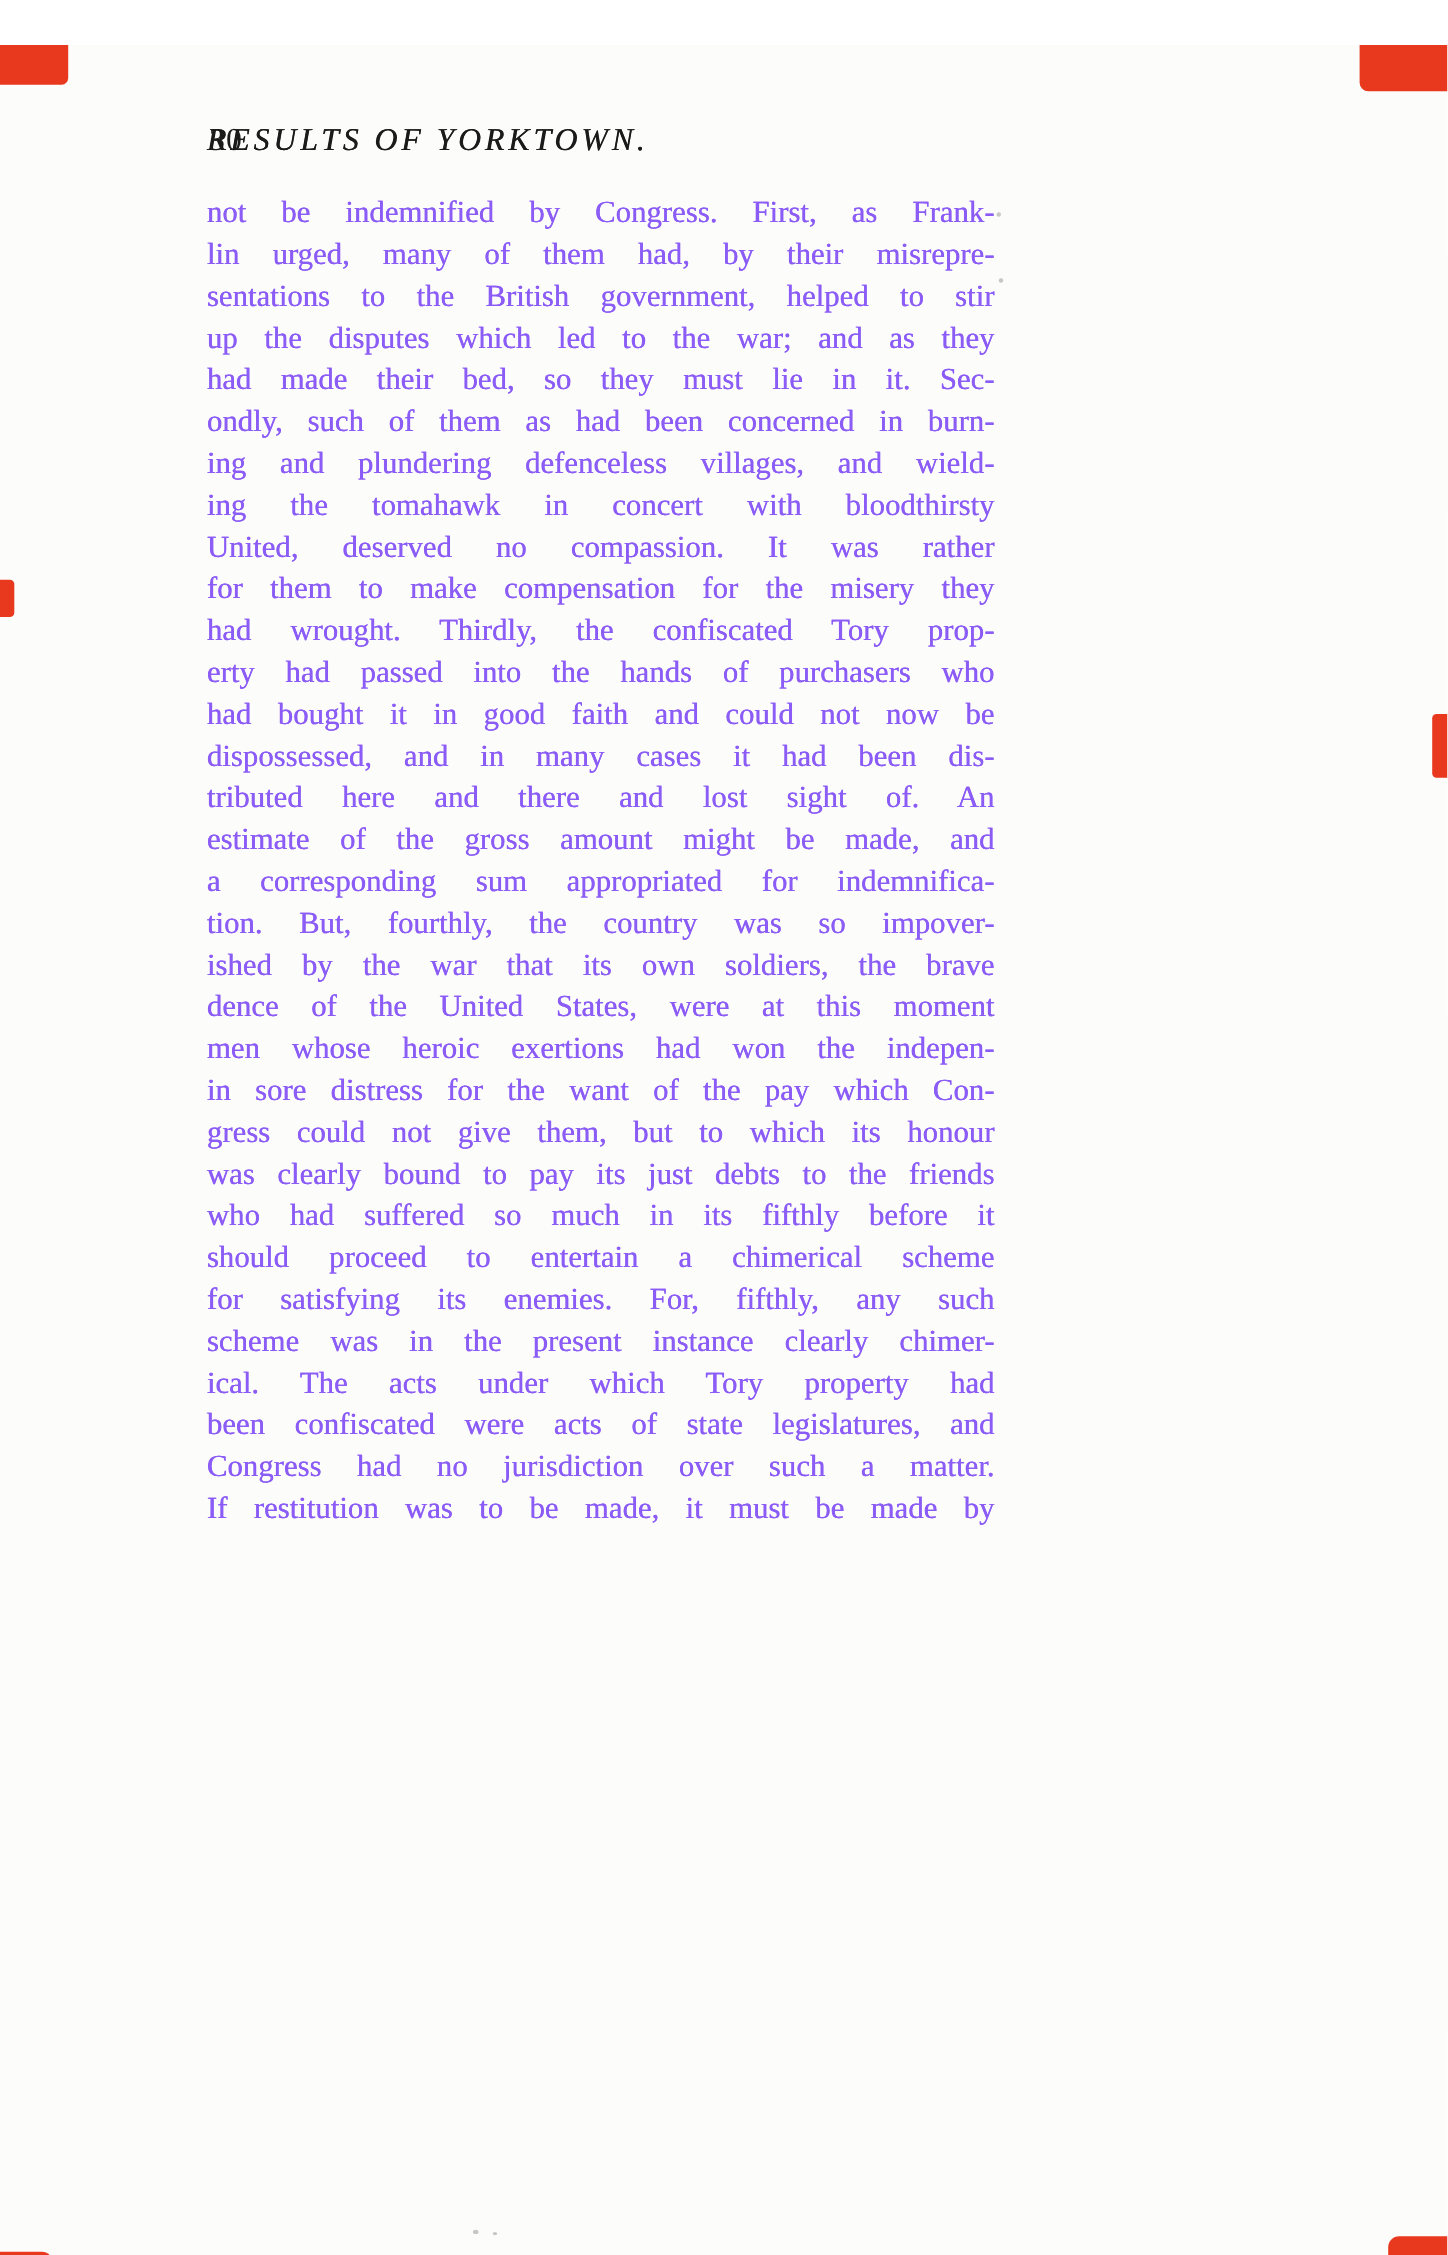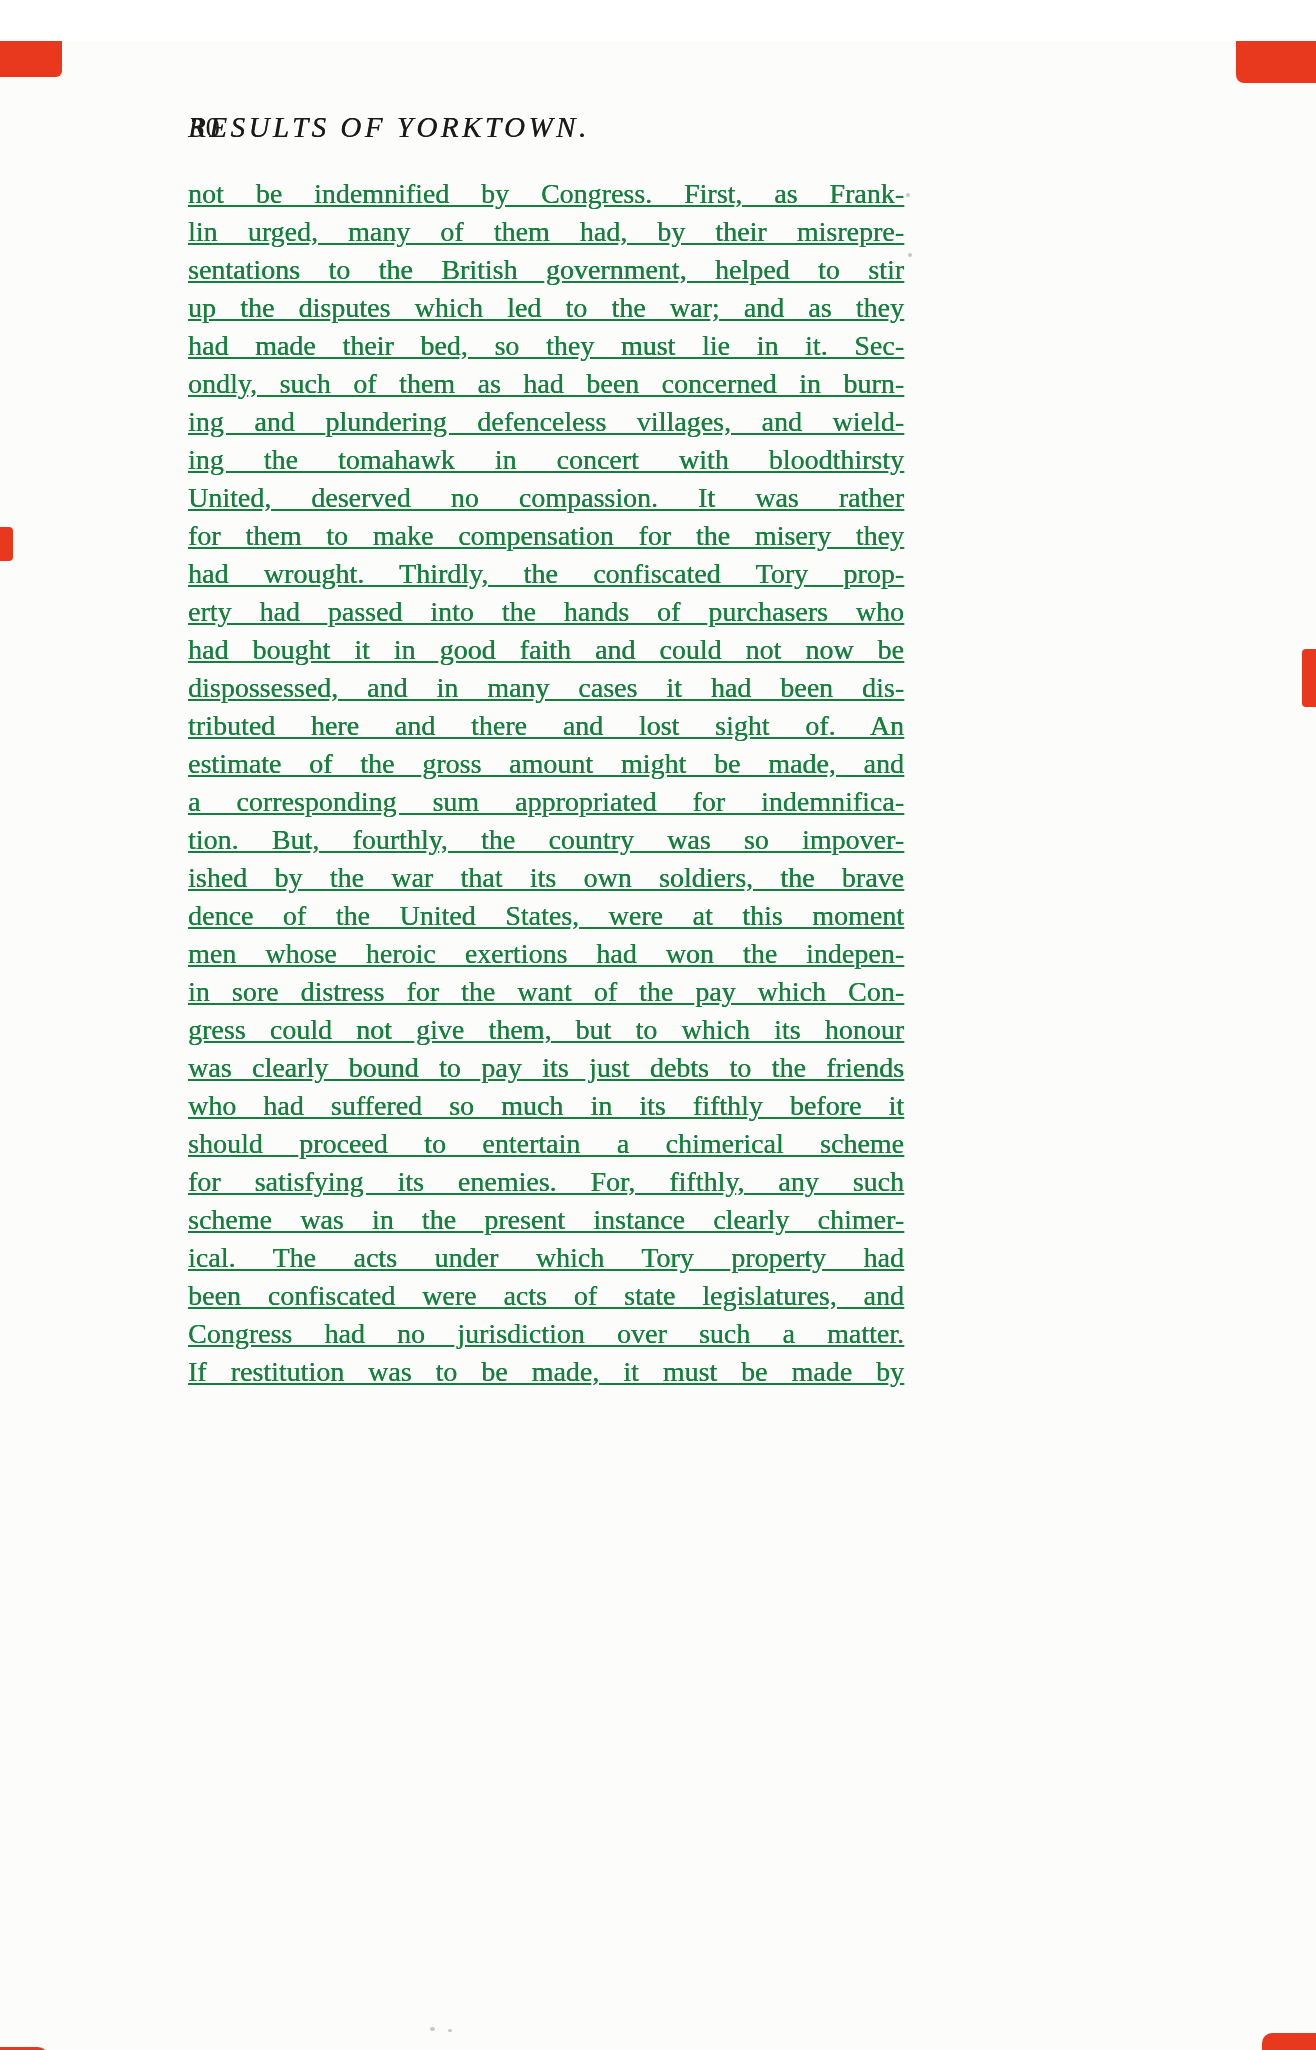--- a/index.html
+++ b/index.html
@@ -44,23 +44,22 @@
     position: absolute;
     left: 188px;
     top: 134px;
     width: 716px;
   }
   .line {
     font-size: 28px;
     line-height: 38px;
     text-align: justify;
     text-align-last: justify;
-    color: #15803d;
+    color: #8b5cf6;
     text-shadow: 0.3px 0 0 currentColor;
-    text-decoration: underline;
   }
   
   .artifact { position: absolute; background: #e8391f; }
   .a-top-left     { left: 0;      top: 0;       width: 62px;  height: 36px; border-bottom-right-radius: 6px; }
   .a-top-right    { left: 1236px; top: 0;       width: 80px;  height: 42px; border-bottom-left-radius: 8px; }
   .a-left-edge    { left: 0;      top: 486px;   width: 13px;  height: 34px; border-radius: 0 4px 4px 0; }
   .a-right-edge   { left: 1302px; top: 608px;   width: 14px;  height: 58px; border-radius: 4px 0 0 4px; }
   .a-bottom-left  { left: 0;      top: 2006px;  width: 48px;  height: 44px; border-top-right-radius: 10px; }
   .a-bottom-right { left: 1262px; top: 1992px;  width: 54px;  height: 58px; border-top-left-radius: 10px; }
   

